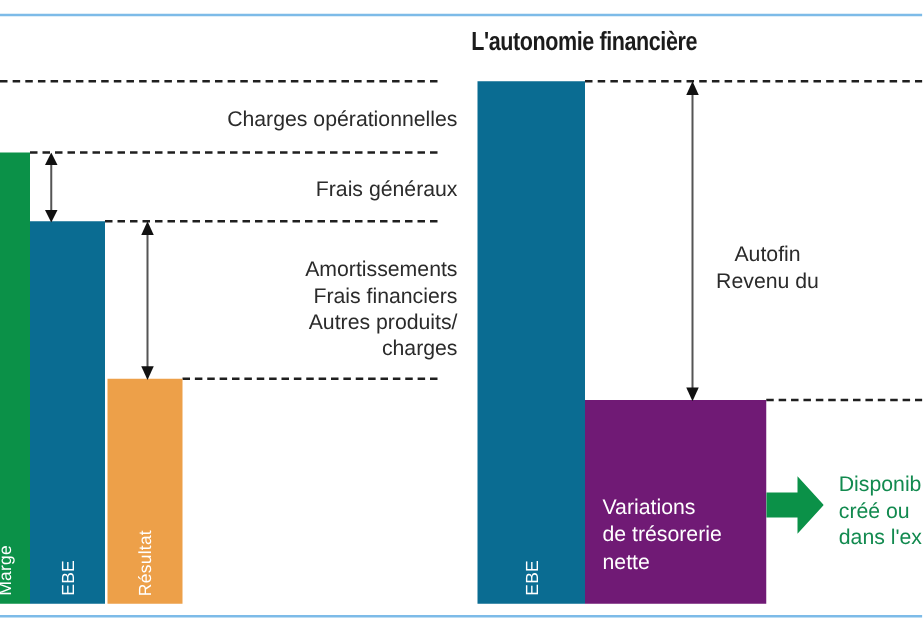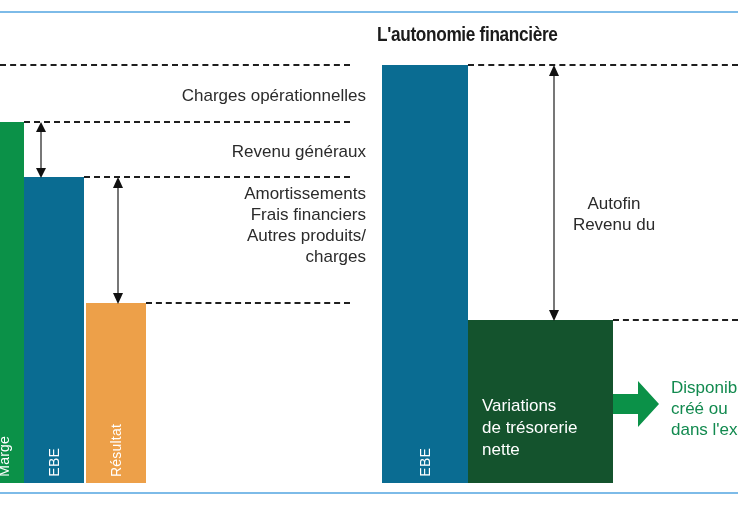--- a/index.html
+++ b/index.html
@@ -71,21 +71,21 @@
     white-space: nowrap;
   }
 
   
   #bar-marge    { left: -16px;  top: 122px; width: 40px;  height: 361px; background: #0b9148; }
   #bar-ebe-l    { left: 24px;   top: 177px; width: 60px;  height: 306px; background: #0a6c92; }
   #bar-resultat { left: 86px;   top: 303px; width: 60px;  height: 180px; background: #eda049; }
 
   
   #bar-ebe-r    { left: 382px;  top: 65px;  width: 86px;  height: 418px; background: #0a6c92; }
-  #bar-varia    { left: 468px;  top: 320px; width: 145px; height: 163px; background: #14532d; }
+  #bar-varia    { left: 468px;  top: 320px; width: 145px; height: 163px; background: #701a75; }
 
   
   .dash {
     position: absolute;
     height: 0;
     border-top: 2px dashed #1f1f1f;
   }
   #dash-l1 { left: 0px;   top: 64px;  width: 350px; }
   #dash-l2 { left: 24px;  top: 121px; width: 326px; }
   #dash-l3 { left: 84px;  top: 176px; width: 266px; }
@@ -135,23 +135,23 @@
 
   <div class="rule top"></div>
 
   <div class="dash" id="dash-l1"></div>
   <div class="dash" id="dash-l2"></div>
   <div class="dash" id="dash-l3"></div>
   <div class="dash" id="dash-l4"></div>
 
   <div class="lbl right-align" id="lbl-charges">Charges opérationnelles</div>
 
-  <div class="lbl right-align" id="lbl-frais">Revenu généraux</div>
-
-  <div class="lbl right-align" id="lbl-amortissements" style="left:0px; top:183px; width:350px; text-align:right;">Amortissements
+  <div class="lbl right-align" id="lbl-frais">Frais généraux</div>
+
+  <div class="lbl right-align" id="lbl-amortissements" style="left:0px; top:205px; width:350px; text-align:right;">Amortissements
 Frais financiers
 Autres produits/
 charges</div>
 
   <div class="bar" id="bar-marge">
     <div class="vwrap">
         <span class="vtext">Marge</span>
       </div>
   </div>
 

